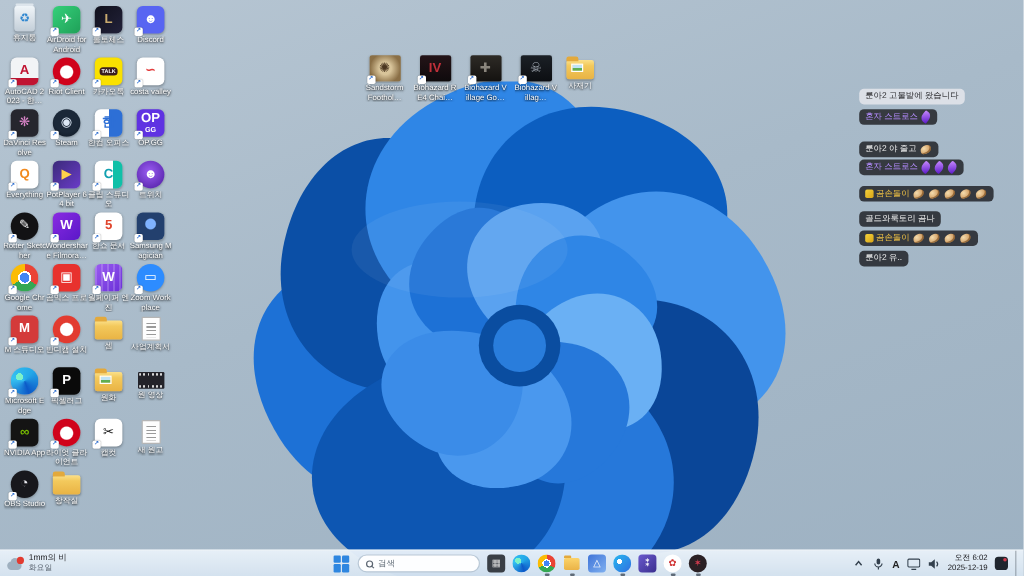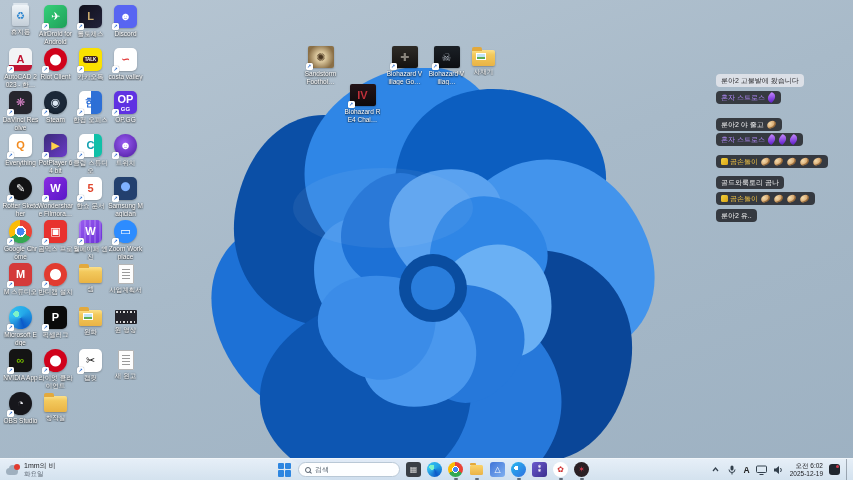--- a/index.html
+++ b/index.html
@@ -394,21 +394,21 @@
   </div>
 <div class="center-row" id="center-icons">
     <div class="icon-cell">
       <div class="icon-art art-thumb" style="background: radial-gradient(circle, rgb(216, 196, 154) 0px, rgb(216, 196, 154) 30%, rgb(138, 111, 70) 75%);">
         <span class="glyph" style="color: rgb(74, 54, 32);">✺</span>
         <span class="sc">↗</span>
       </div>
       <div class="icon-label">Sandstorm Foothol…</div>
     </div>
     <div class="icon-cell">
-      <div class="icon-art art-thumb" style="background: linear-gradient(rgb(36, 20, 24), rgb(14, 10, 12)); margin-top: 38px;">
+      <div class="icon-art art-thumb" style="background: linear-gradient(rgb(36, 20, 24), rgb(14, 10, 12));">
         <span class="glyph" style="color: rgb(192, 48, 58);">IV</span>
         <span class="sc">↗</span>
       </div>
       <div class="icon-label">Biohazard RE4 Chai…</div>
     </div>
     <div class="icon-cell">
       <div class="icon-art art-thumb" style="background: linear-gradient(rgb(46, 43, 38), rgb(20, 18, 16));">
         <span class="glyph" style="color: rgb(138, 133, 124);">✚</span>
         <span class="sc">↗</span>
       </div>

